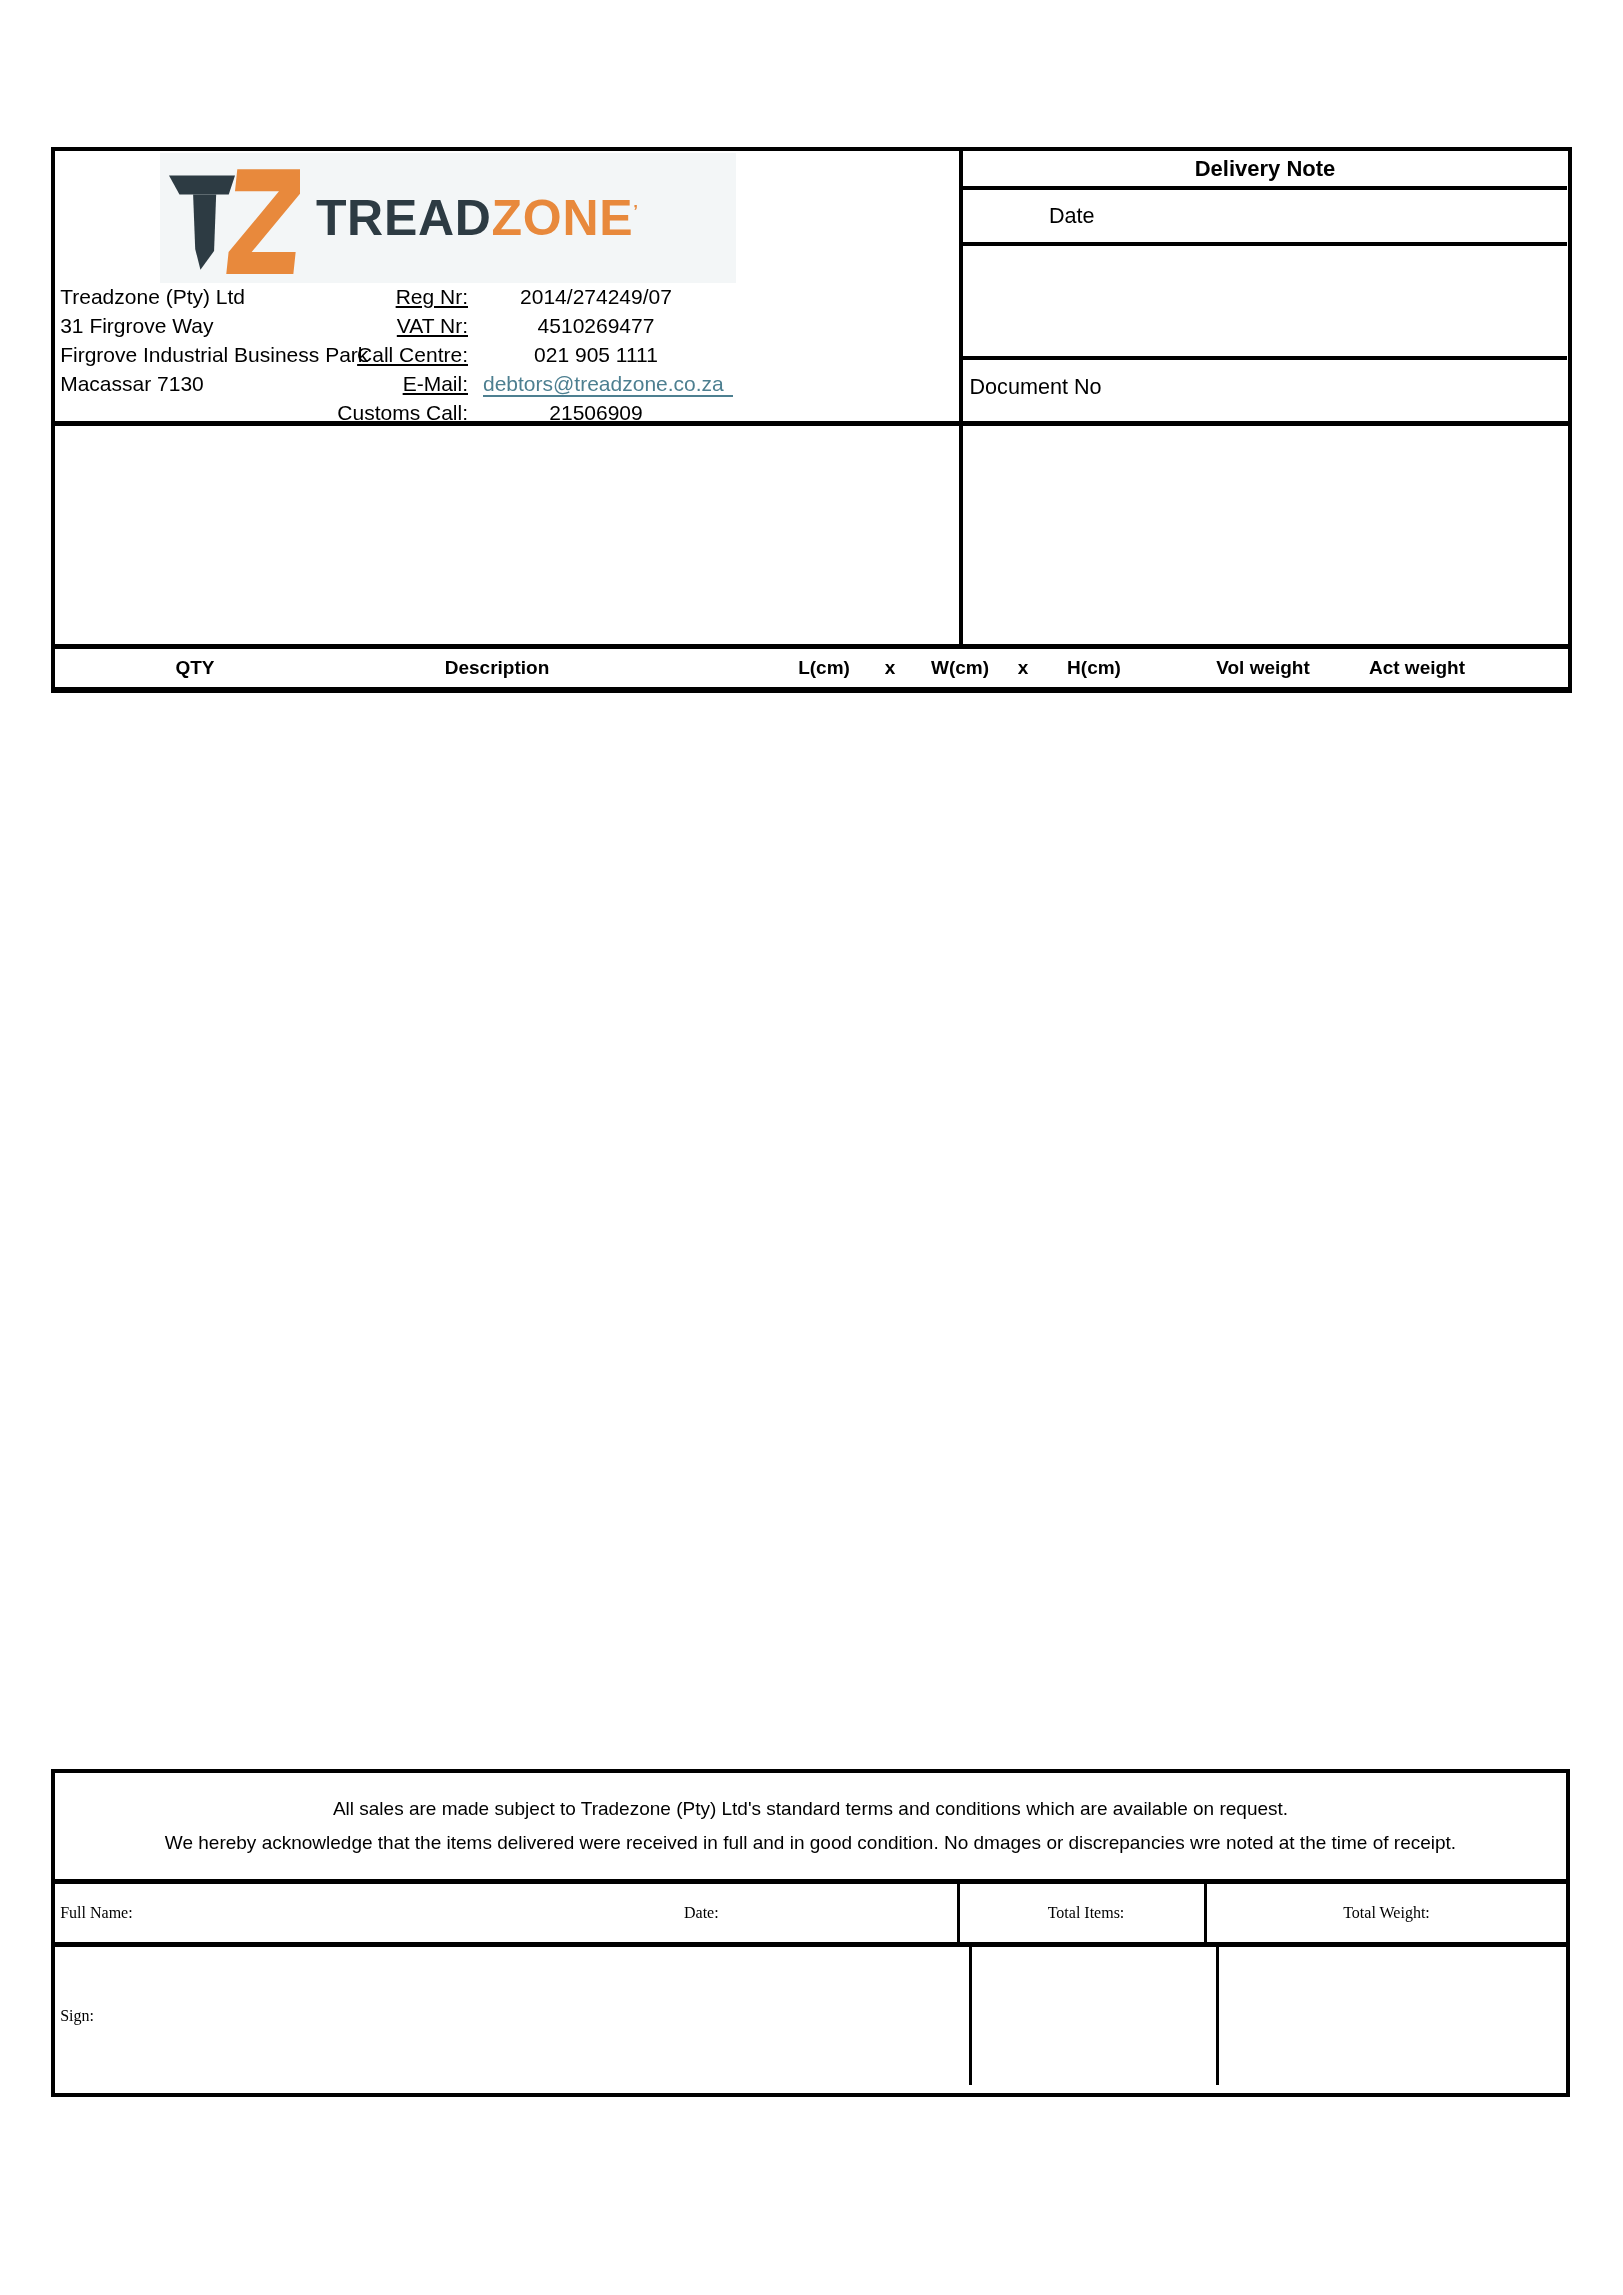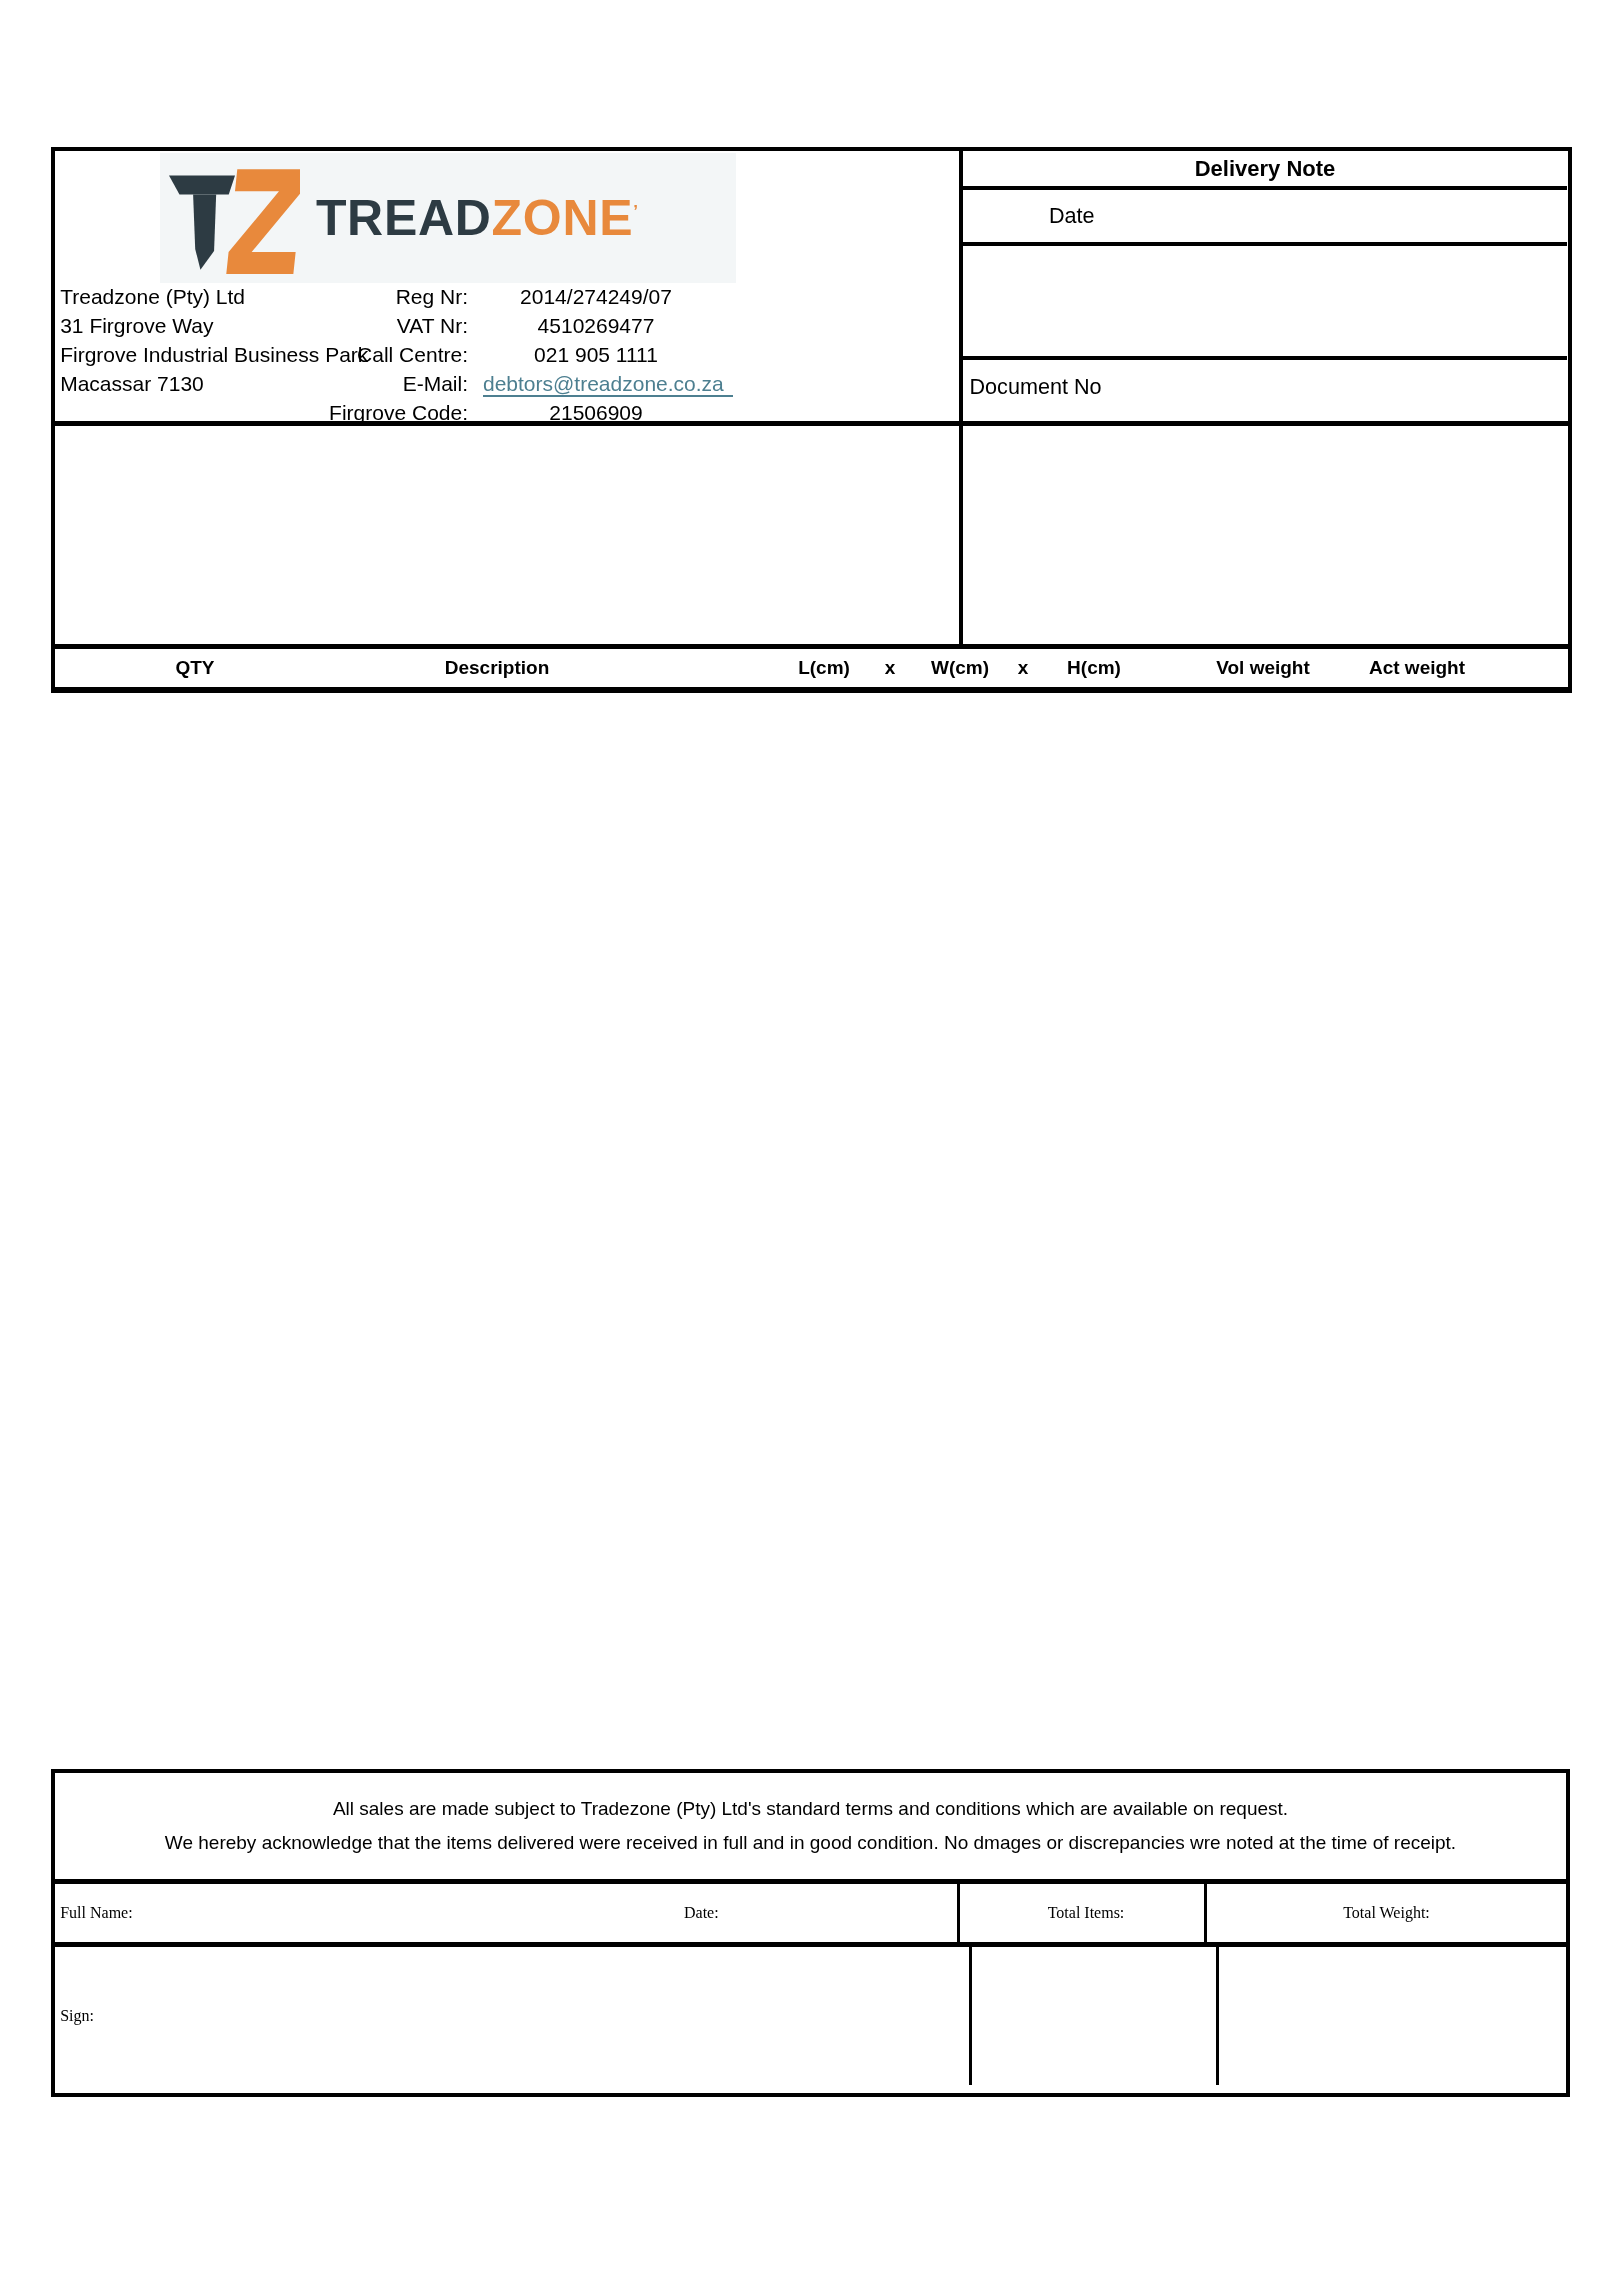--- a/index.html
+++ b/index.html
@@ -23,21 +23,21 @@
   .logo-zone  { color:var(--logo_orange); }
   .logo-tm { font-size:17px; color:var(--logo_orange); vertical-align:top; line-height:46px; }
   .fill-dark { fill:var(--logo_dark); }
   .fill-orange { fill:var(--logo_orange); }
 
   .company-block { position:absolute; left:5.2px; top:131px; font-size:21px; }
   .company-block div { height:29px; display:flex; align-items:center; }
 
   .details-block { position:absolute; left:249px; top:131px; font-size:21px; }
   .detail-row { display:flex; height:29px; align-items:center; }
-  .detail-label { width:164px; text-align:right; }
+  .detail-label { width:164px; text-align:right;text-decoration:underline; }
   .detail-value { width:226px; text-align:center; margin-left:15px; white-space:nowrap; }
   .email-link {
     color:var(--link); text-decoration:none;
     border-bottom:2px solid var(--link); padding-right:9.2px;
   }
 
   .right-pane {
     position:absolute; left:904px; top:0; width:608px; height:493px;
     border-left:4.6px solid #000;
   }
@@ -117,21 +117,21 @@
       </div>
       <div class="detail-row">
         <div class="detail-label">Call Centre:</div>
         <div class="detail-value">021 905 1111</div>
       </div>
       <div class="detail-row">
         <div class="detail-label">E-Mail:</div>
         <div class="detail-value"><span class="email-link">debtors@treadzone.co.za</span></div>
       </div>
       <div class="detail-row">
-        <div class="detail-label">Firgrove Code:</div>
+        <div class="detail-label">Customs Call:</div>
         <div class="detail-value">21506909</div>
       </div>
     </div>
 
     <div class="right-pane">
       <div class="dn-row">Delivery Note</div>
       <div class="date-row">
         <span>Date</span>
       </div>
       <div class="blank-row"></div>

